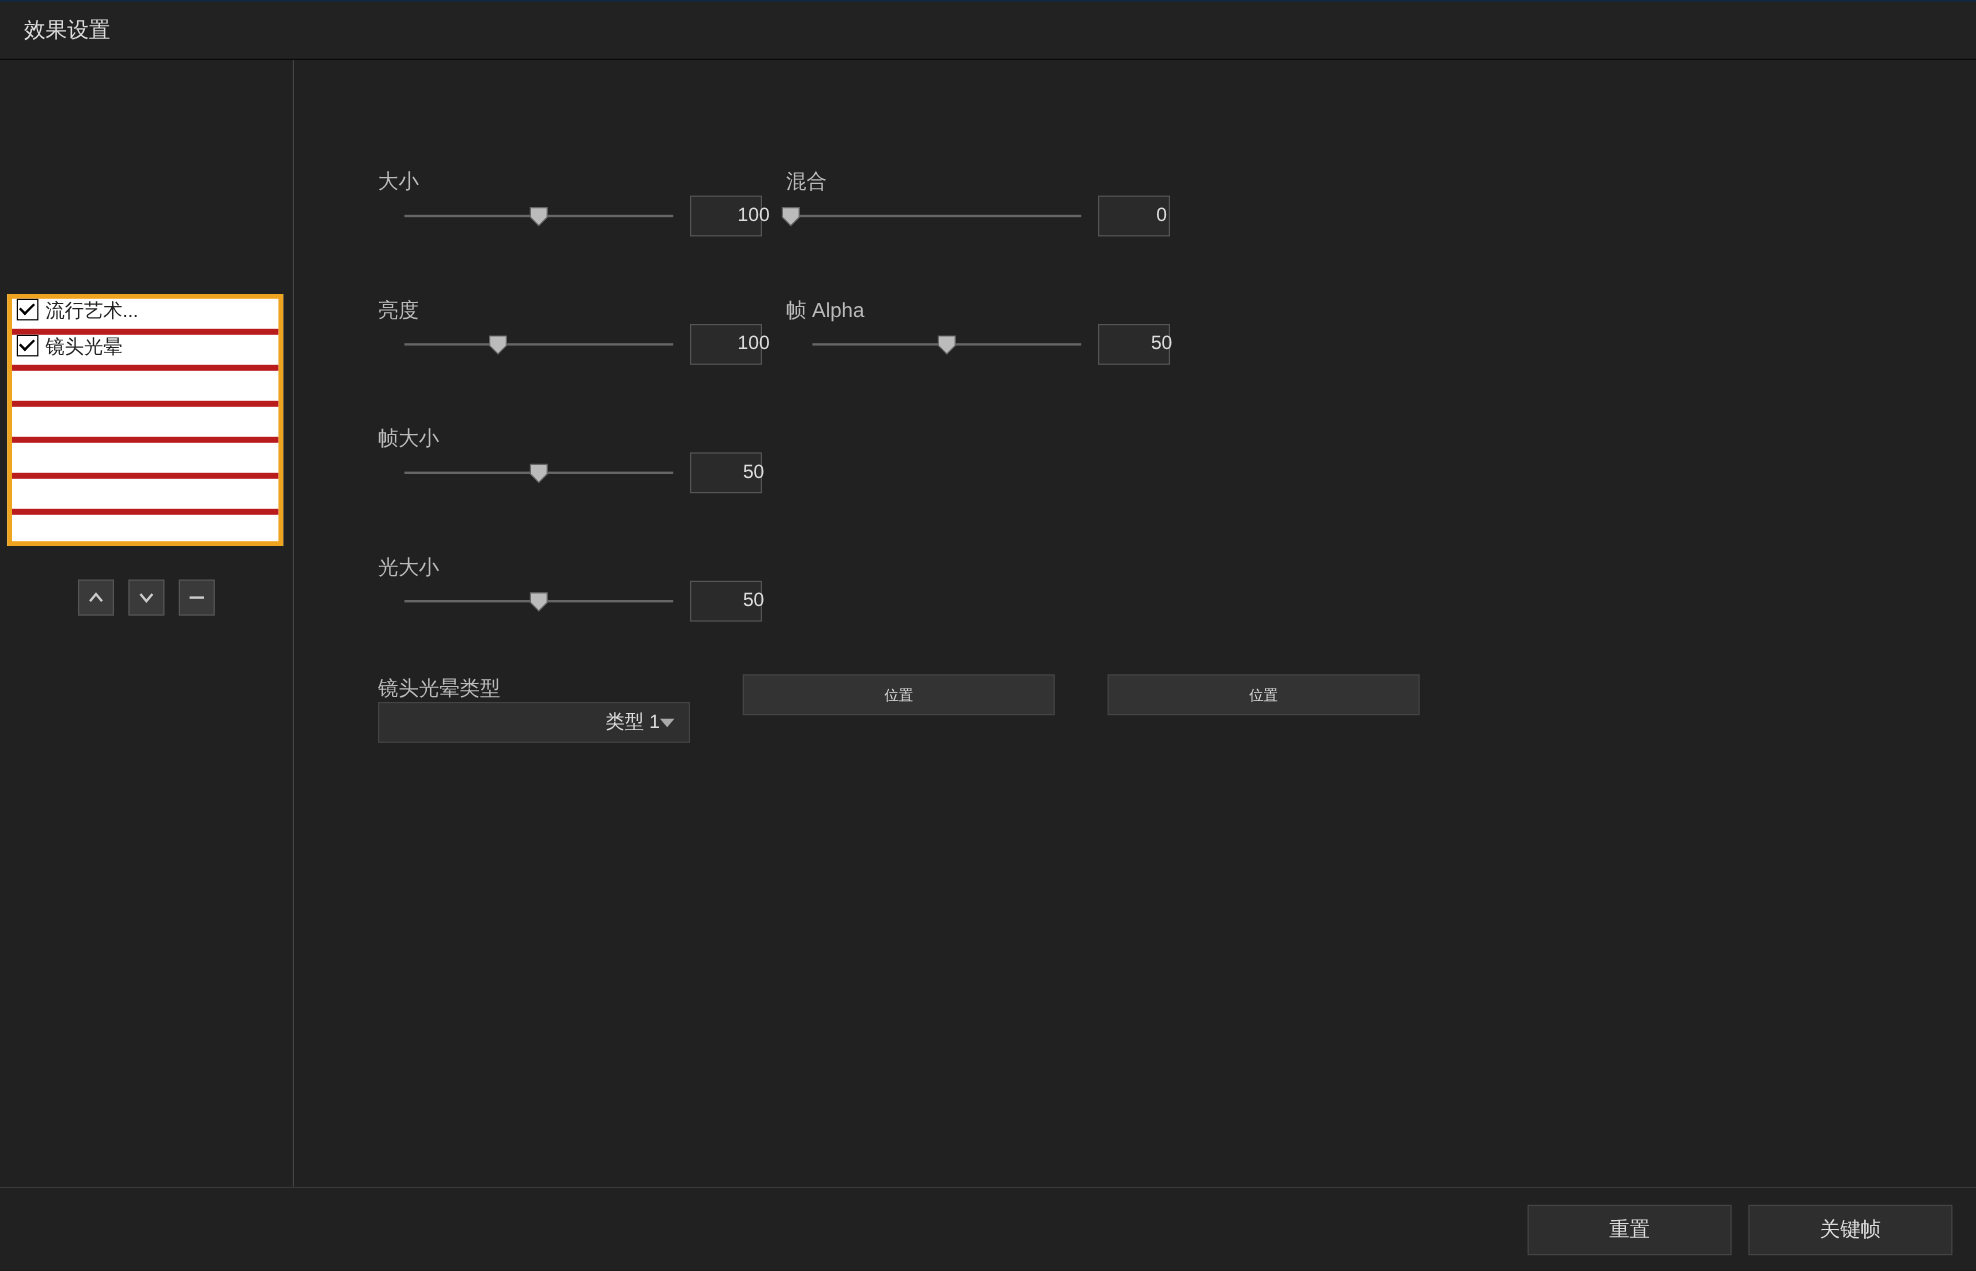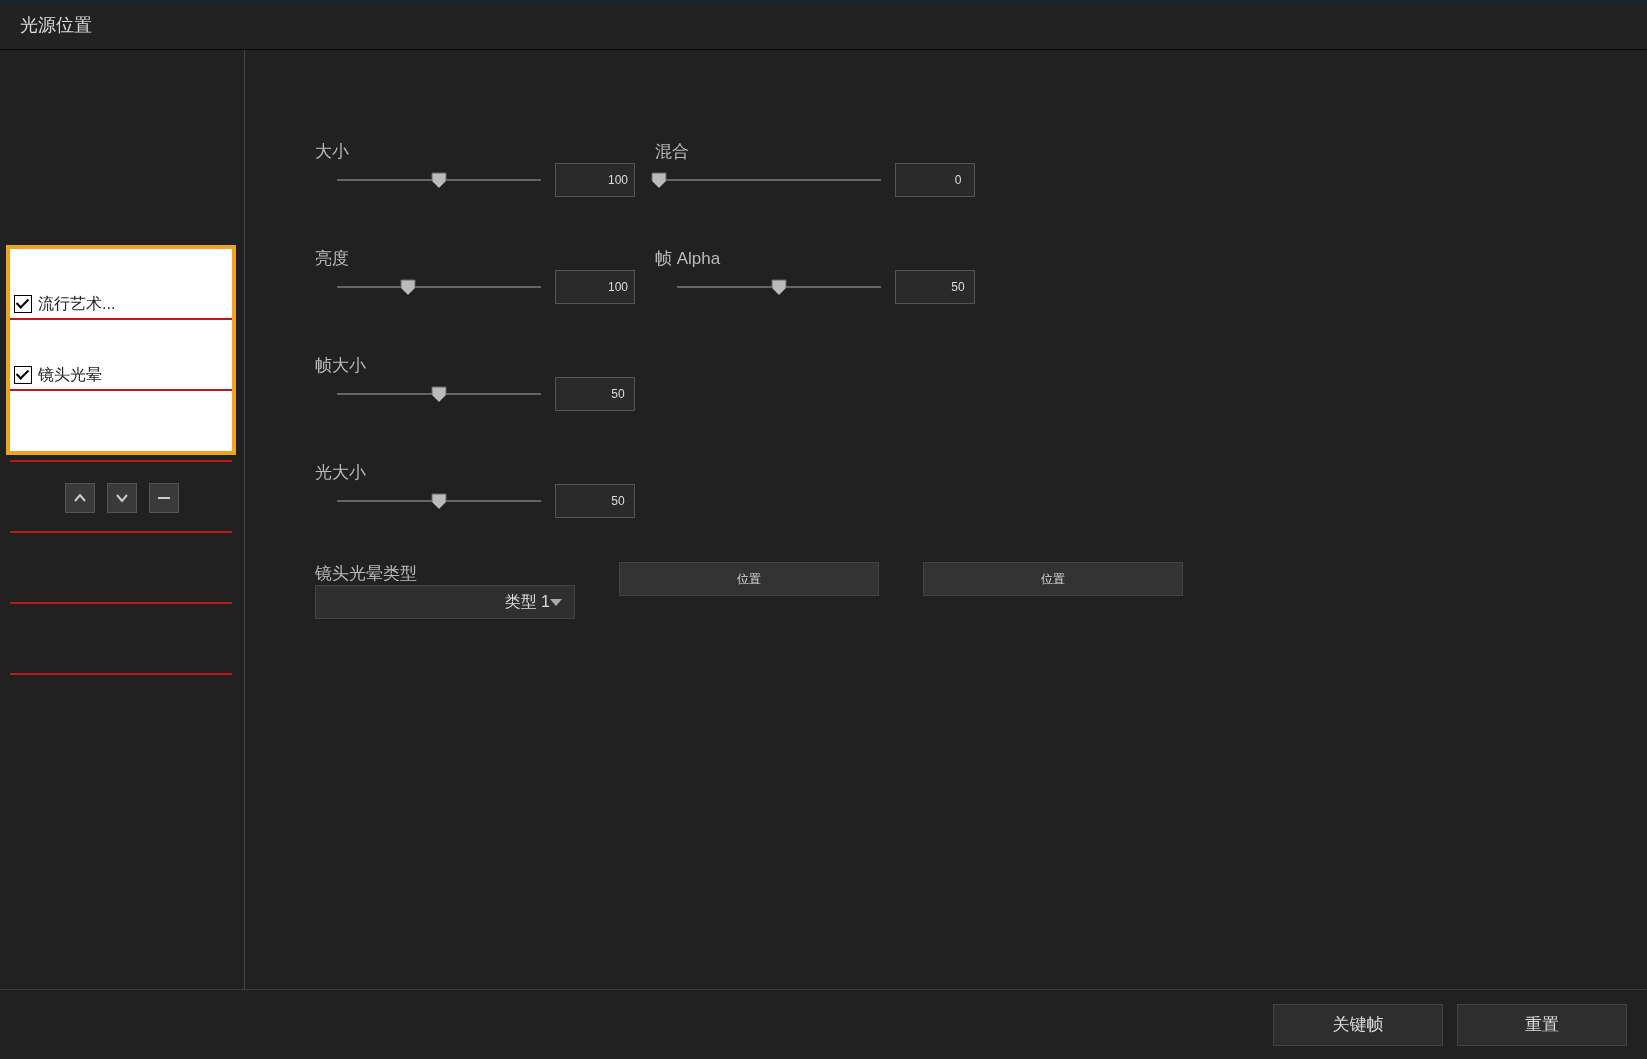--- a/index.html
+++ b/index.html
@@ -49,25 +49,24 @@
 
 .effects-list {
   border: 4px solid #efa420;
   background: #fff;
   color: #222;
   height: 210px;
   margin: 0 8px 0 6px;
 }
 .effects-list-row {
   display: flex;
-  align-items: center;
+  align-items: flex-start;
   height: 30px;
-  border-bottom: 2px solid #b91c1c;
+  border-bottom: 5px solid #b91c1c;
   padding-left: 4px;
-  margin-top: 41px;
 }
 .effects-list-row input[type="checkbox"] {
   appearance: none;
   width: 18px;
   height: 18px;
   border: 1.5px solid #000;
   margin-right: 6px;
   position: relative;
   background: #fff;
 }
@@ -142,27 +141,27 @@
   position: absolute;
   top: -8px;
   width: 18px;
   height: 18px;
   transform: translateX(-50%);
   cursor: pointer;
 }
 .slider-thumb svg { display: block; }
 
 .value-box {
-  width: 80px;
+  width: 60px;
   height: 34px;
   background: #2a2a2a;
   border: 1px solid #555;
   color: #ddd;
   text-align: center;
-  font-size: 12px;
+  font-size: 16px;
   display: flex;
   align-items: center;
   justify-content: center;
   padding-left: 46px;
 }
 
 .dropdown {
   width: 260px;
   height: 34px;
   background: #2f2f2f;
@@ -222,21 +221,21 @@
   cursor: pointer;
 }
 
 .single-col { grid-column: 1; }
 .lower-controls { margin-top: 44px; display: flex; flex-direction: row; gap: 44px; }
 </style>
 </head>
 <body>
 
 <div class="titlebar">
-  <span class="titlebar-text">光源位置</span>
+  <span class="titlebar-text">效果设置</span>
 </div>
 
 <div class="main">
 
   <div class="left-panel">
     <div class="preview-area"></div>
 
     <div class="effects-list">
       <div class="effects-list-row">
         <input type="checkbox" checked="" style="">
@@ -382,18 +381,18 @@
           <span>位置</span>
         </div>
       </div>
     </div>
 
   </div>
 </div>
 
 <div class="footer">
   <div class="footer-btn">
+    <span>重置</span>
+  </div>
+  <div class="footer-btn">
     <span>关键帧</span>
   </div>
-  <div class="footer-btn">
-    <span>重置</span>
-  </div>
 </div>
 
 </body></html>

